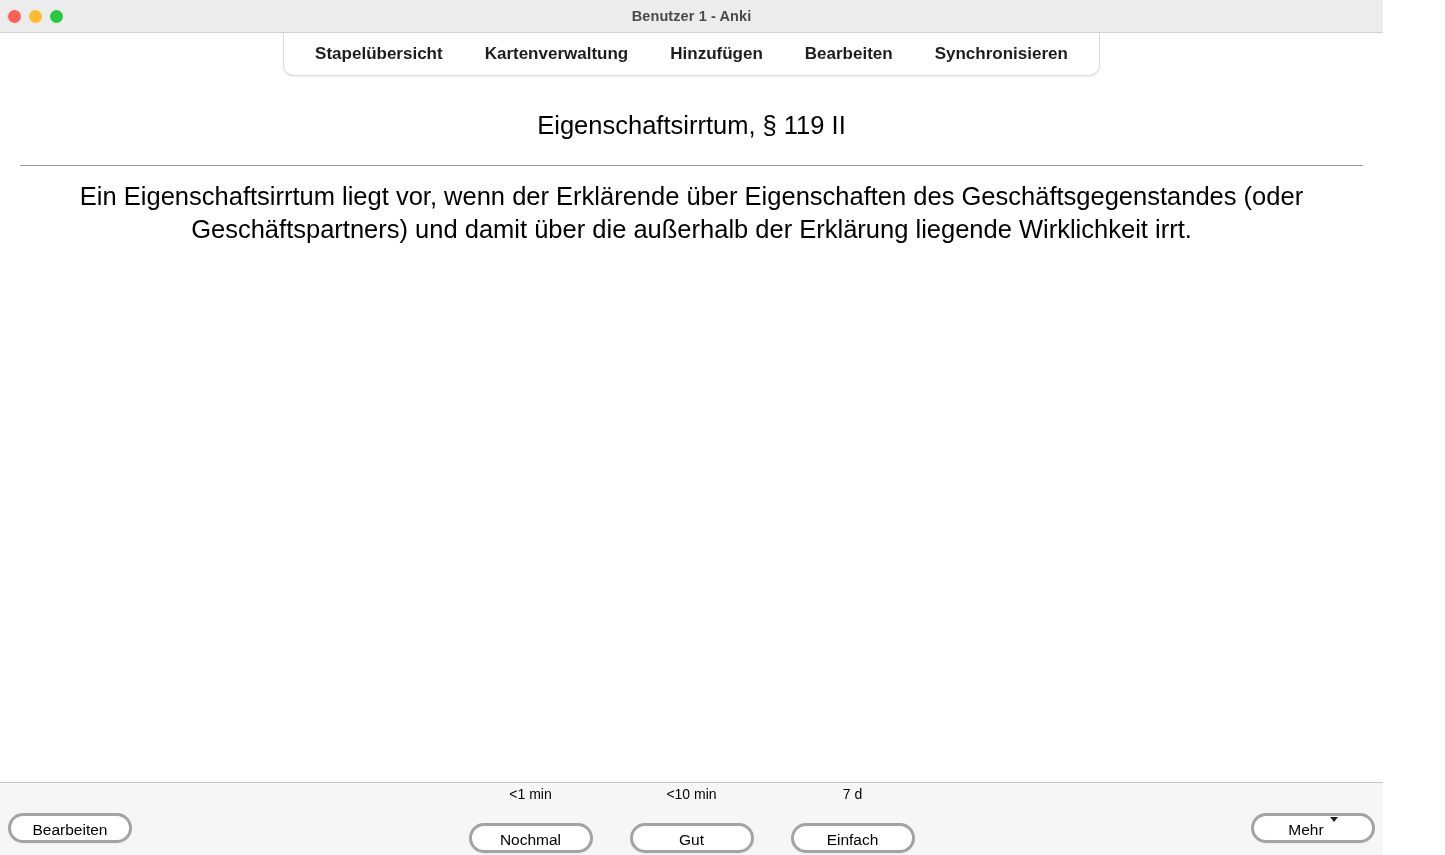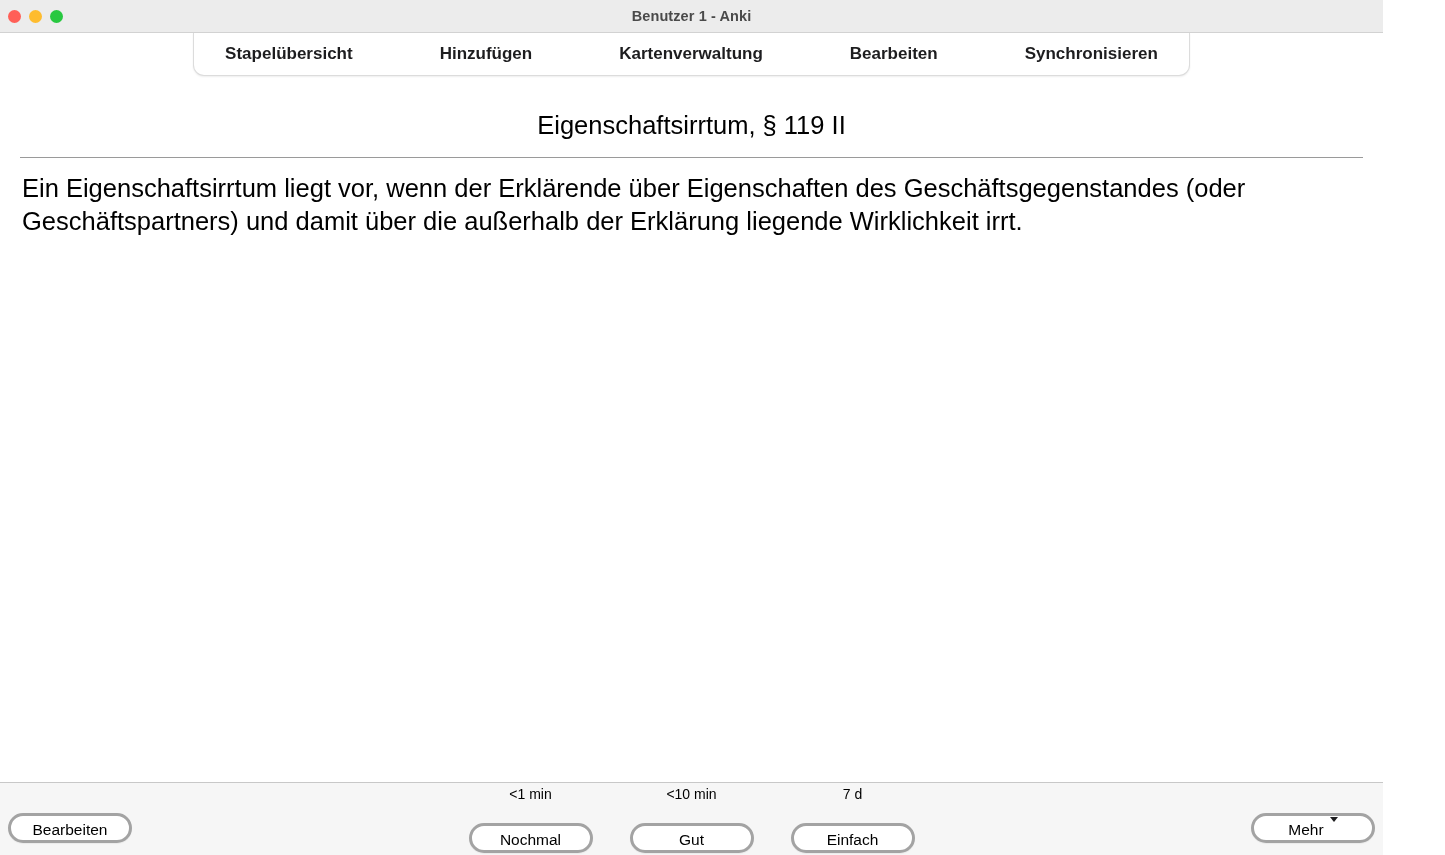--- a/index.html
+++ b/index.html
@@ -72,21 +72,20 @@
     display: flex;
     align-items: center;
     background: #ffffff;
     border: 1px solid #dcdcdc;
     border-top: none;
     border-bottom-left-radius: 11px;
     border-bottom-right-radius: 11px;
     box-shadow: 0 1px 2px rgba(0,0,0,0.07);
     height: 42px;
     padding: 0 10px;
-    gap: 45px;
   }
   .tab {
     font-size: 17px;
     font-weight: bold;
     color: #1d1d1f;
     padding: 0 21px;
     line-height: 42px;
     cursor: pointer;
     white-space: nowrap;
   }
@@ -98,31 +97,31 @@
     flex-direction: column;
     align-items: stretch;
     padding: 0 20px;
     overflow: hidden;
   }
   .card-question {
     text-align: center;
     font-size: 25.5px;
     color: #000000;
     margin-top: 31px;
-    margin-bottom: 16px;
+    margin-bottom: 24px;
     line-height: 1.2;
   }
   .card-divider {
     height: 1px;
     background: #9a9a9a;
     width: 100%;
     margin: 0 0 14px 0;
   }
   .card-answer {
-    text-align: left;
+    text-align: center;
     font-size: 25.5px;
     color: #000000;
     line-height: 1.3;
     padding: 0 2px;
   }
 
   
   .bottom-bar {
     height: 72px;
     min-height: 72px;
@@ -204,22 +203,22 @@
       <span class="light close"></span>
       <span class="light minimize"></span>
       <span class="light zoom"></span>
     </div>
     <div class="window-title">Benutzer 1 - Anki</div>
   </div>
 
   <div class="toolbar-area">
     <div class="tabs">
       <div class="tab">Stapelübersicht</div>
+      <div class="tab">Kartenverwaltung</div>
       <div class="tab">Hinzufügen</div>
-      <div class="tab">Kartenverwaltung</div>
       <div class="tab">Bearbeiten</div>
       <div class="tab">Synchronisieren</div>
     </div>
   </div>
 
   <div class="card-area">
     <div class="card-question">Eigenschaftsirrtum, § 119 II</div>
     <div class="card-divider"></div>
     <div class="card-answer">Ein Eigenschaftsirrtum liegt vor, wenn der Erklärende über Eigenschaften des Geschäftsgegenstandes (oder Geschäftspartners) und damit über die außerhalb der Erklärung liegende Wirklichkeit irrt.</div>
   </div>

